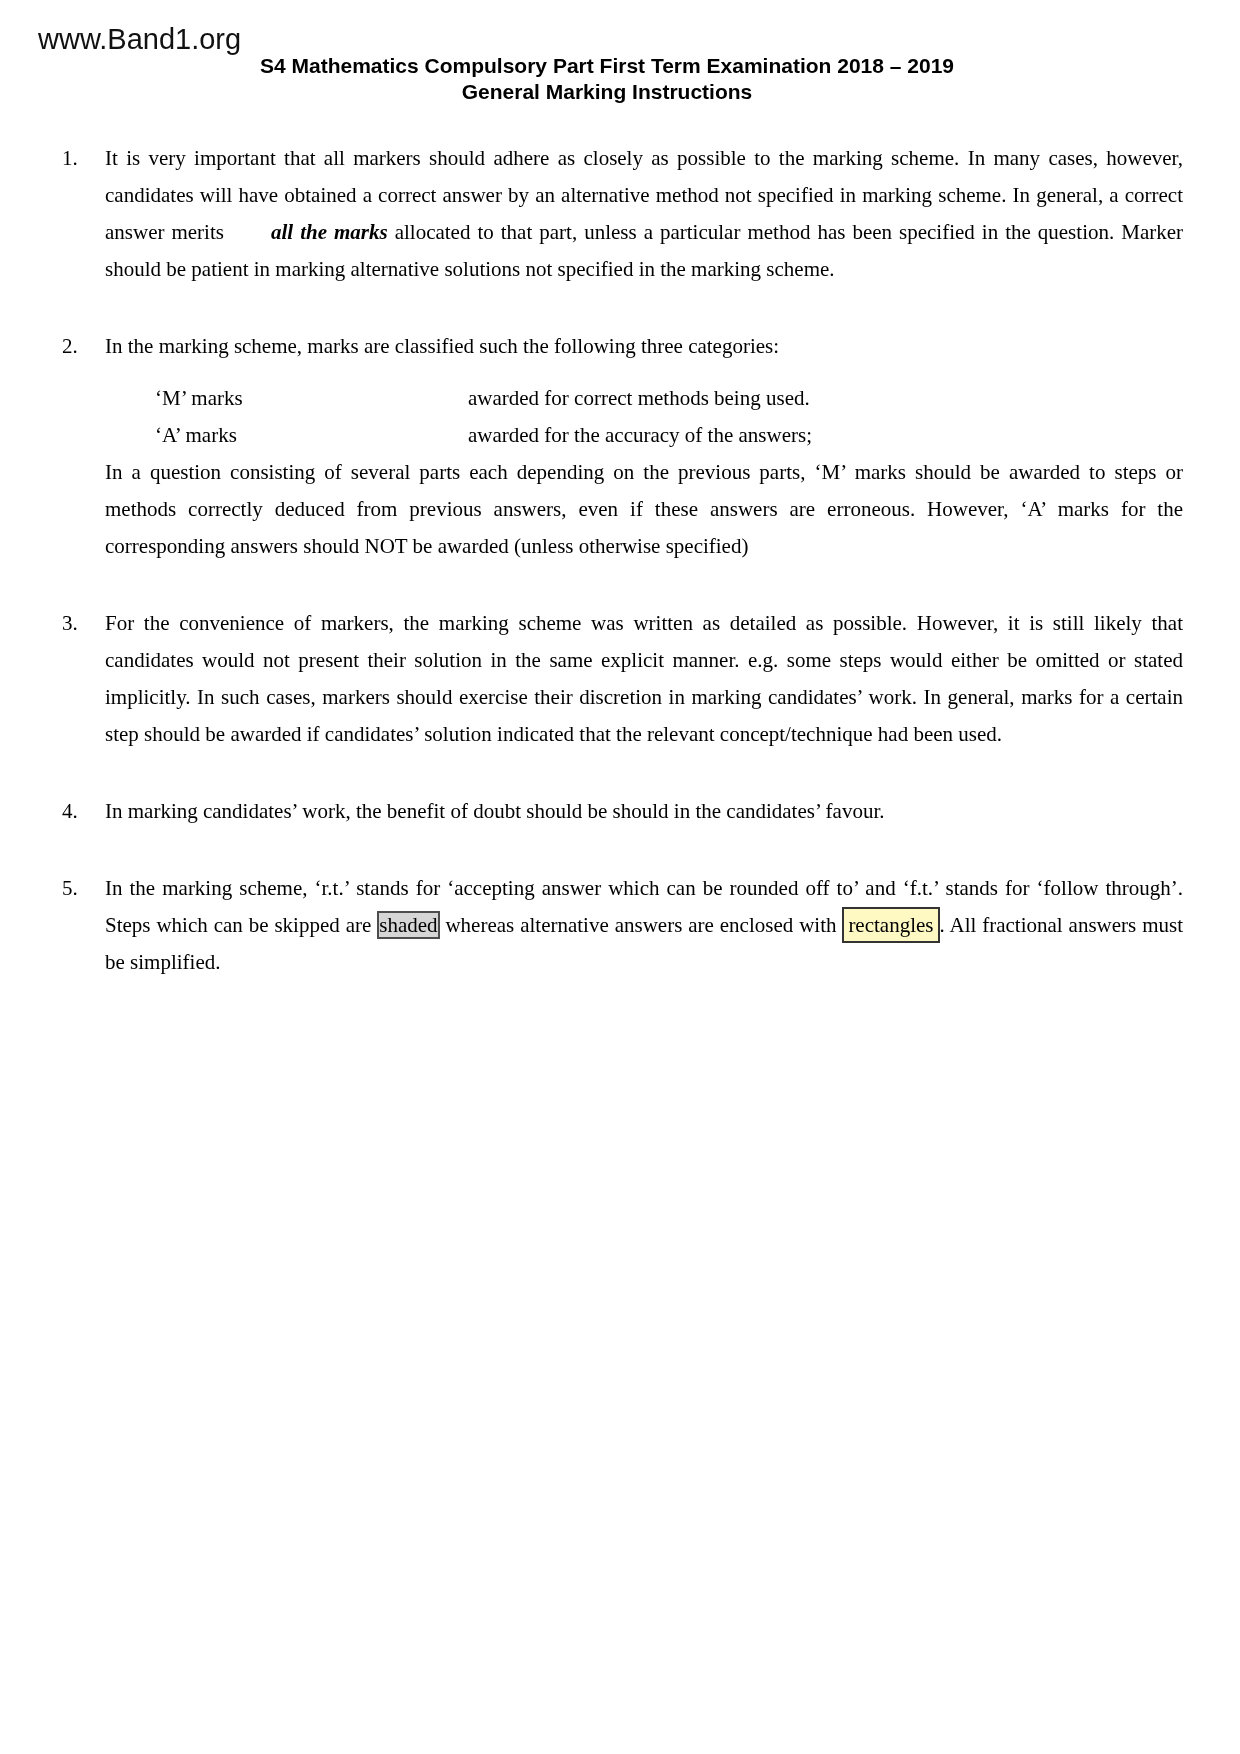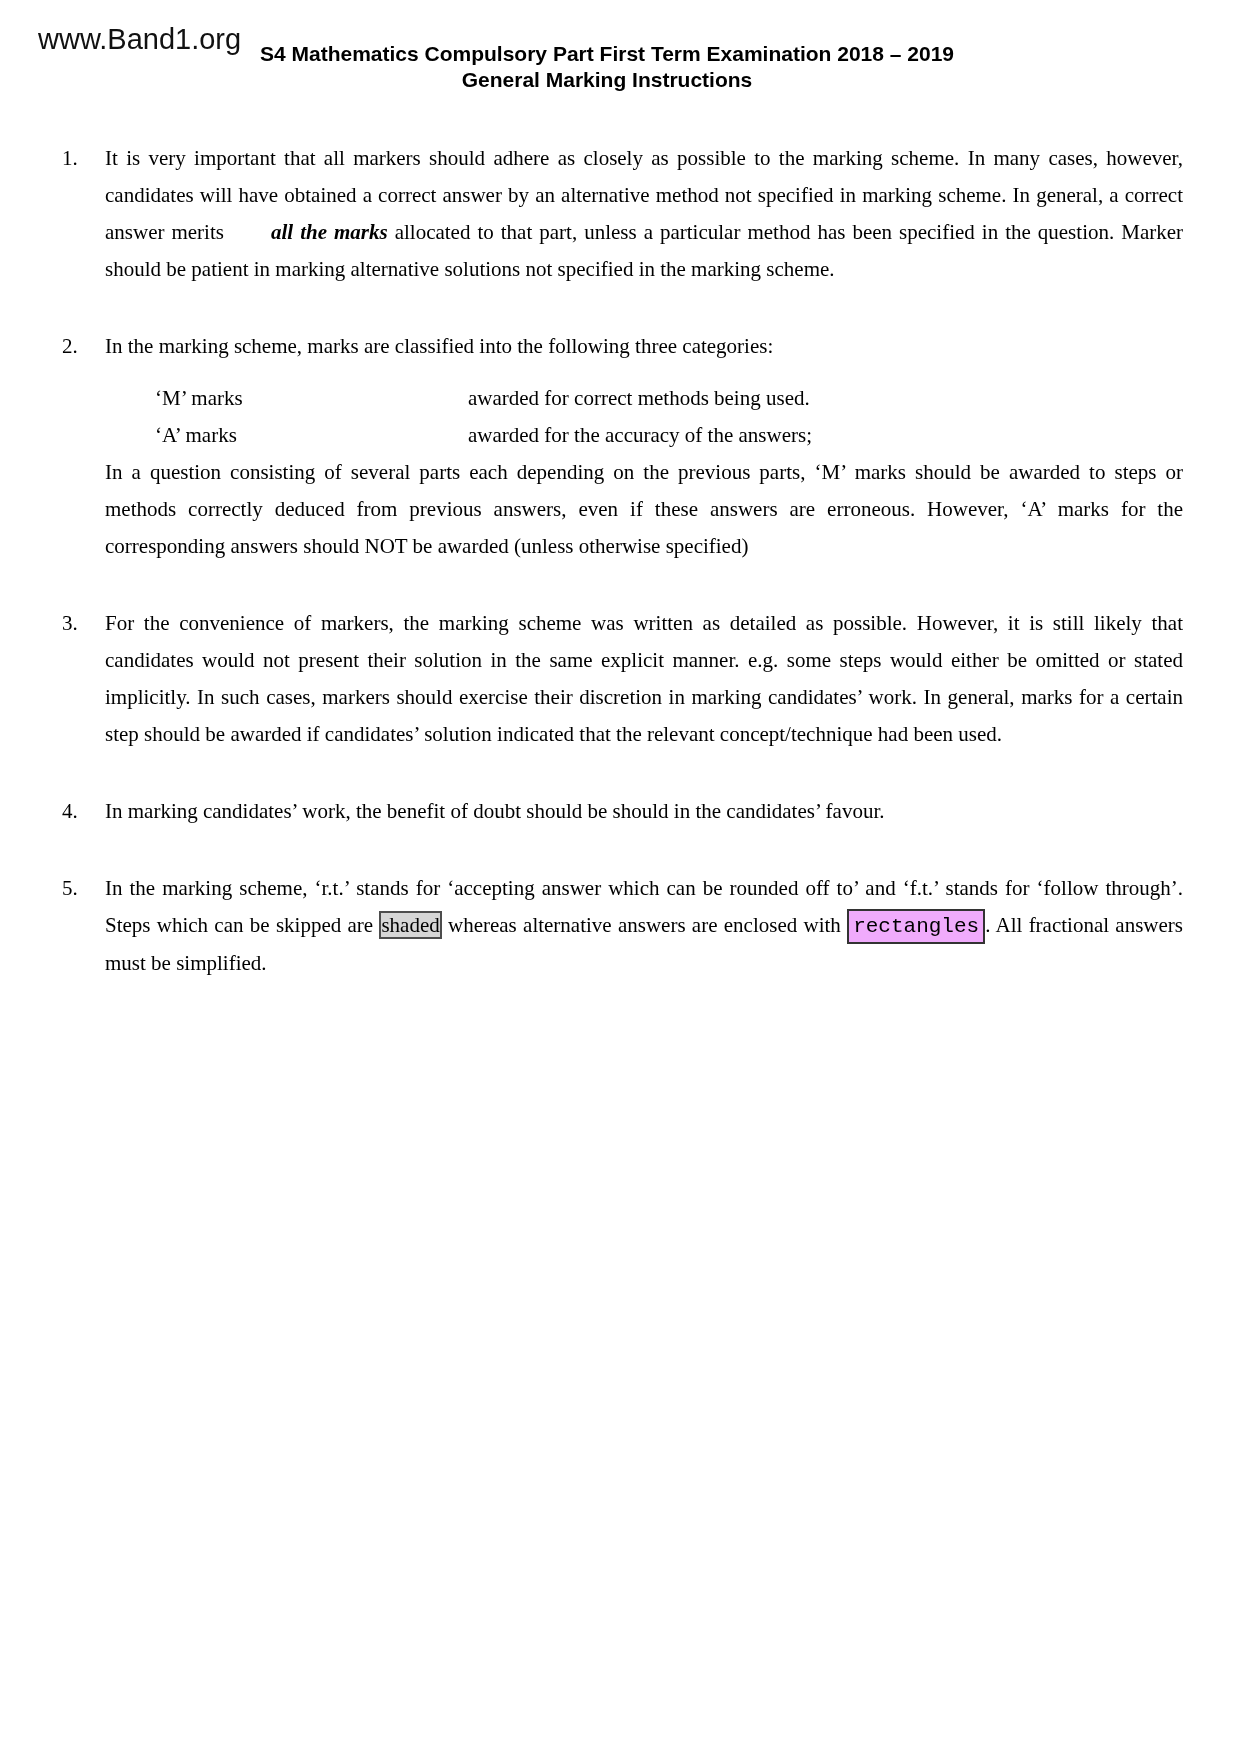--- a/index.html
+++ b/index.html
@@ -16,21 +16,21 @@
     position: absolute;
     left: 38px;
     top: 22px;
     font-family: "Liberation Sans", sans-serif;
     font-size: 29px;
     line-height: 34px;
     color: #111111;
   }
   .doc-header {
     position: absolute;
-    top: 41px;
+    top: 53px;
     left: 0;
     width: 100%;
     text-align: center;
     font-family: "Liberation Sans", sans-serif;
     font-weight: 700;
     font-size: 21px;
     line-height: 26px;
     color: #000000;
   }
   .content {
@@ -51,24 +51,23 @@
   .cat-row { display: flex; }
   .cat-label { flex: 0 0 313px; width: 313px; }
   .cat-desc { flex: 1; min-width: 0; text-align: justify; }
   .shaded {
     background: #d6d6d6;
     border: 2px solid #4d4d4d;
     padding: 0 0;
     margin-top: 16px;
   }
   .boxed {
-    background: #f0abfc;
+    background: #fef9c3;
     border: 2px solid #333333;
     padding: 4px 4px;
-    font-family: Liberation Mono, monospace;
   }
 </style>
 </head>
 <body>
 
 <div class="page">
 
   <div class="watermark">www.Band1.org</div>
 
   <div class="doc-header">
@@ -79,21 +78,21 @@
   <div class="content">
 
     <div class="item">
       <div class="num">1.</div>
       <div class="body just"><span>It is very important that all markers should adhere as closely as possible to the marking scheme.   In many cases, however, candidates will have obtained a correct answer by an alternative method not specified in marking scheme.  In general, a correct answer merits </span><span class="emph">all the marks</span><span> allocated to that part, unless a particular method has been specified in the question.   Marker should be patient in marking alternative solutions not specified in the marking scheme.</span></div>
     </div>
 
     <div class="item">
       <div class="num">2.</div>
       <div class="body">
-        <div class="just">In the marking scheme, marks are classified into the following three categories:</div>
+        <div class="just">In the marking scheme, marks are classified such the following three categories:</div>
         <div class="cat-table">
           <div class="cat-row">
             <div class="cat-label">‘M’ marks</div>
             <div class="cat-desc">awarded for correct methods being used.</div>
           </div>
           <div class="cat-row">
             <div class="cat-label">‘A’ marks</div>
             <div class="cat-desc">awarded for the accuracy of the answers;</div>
           </div>
         </div>

